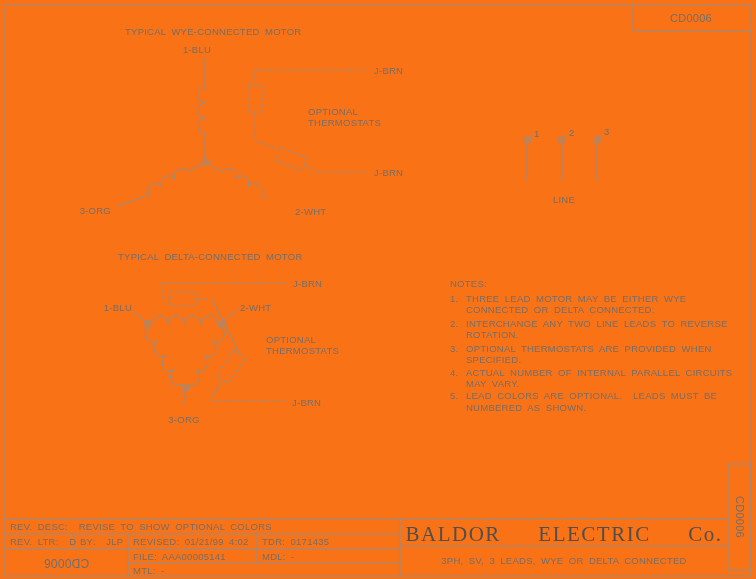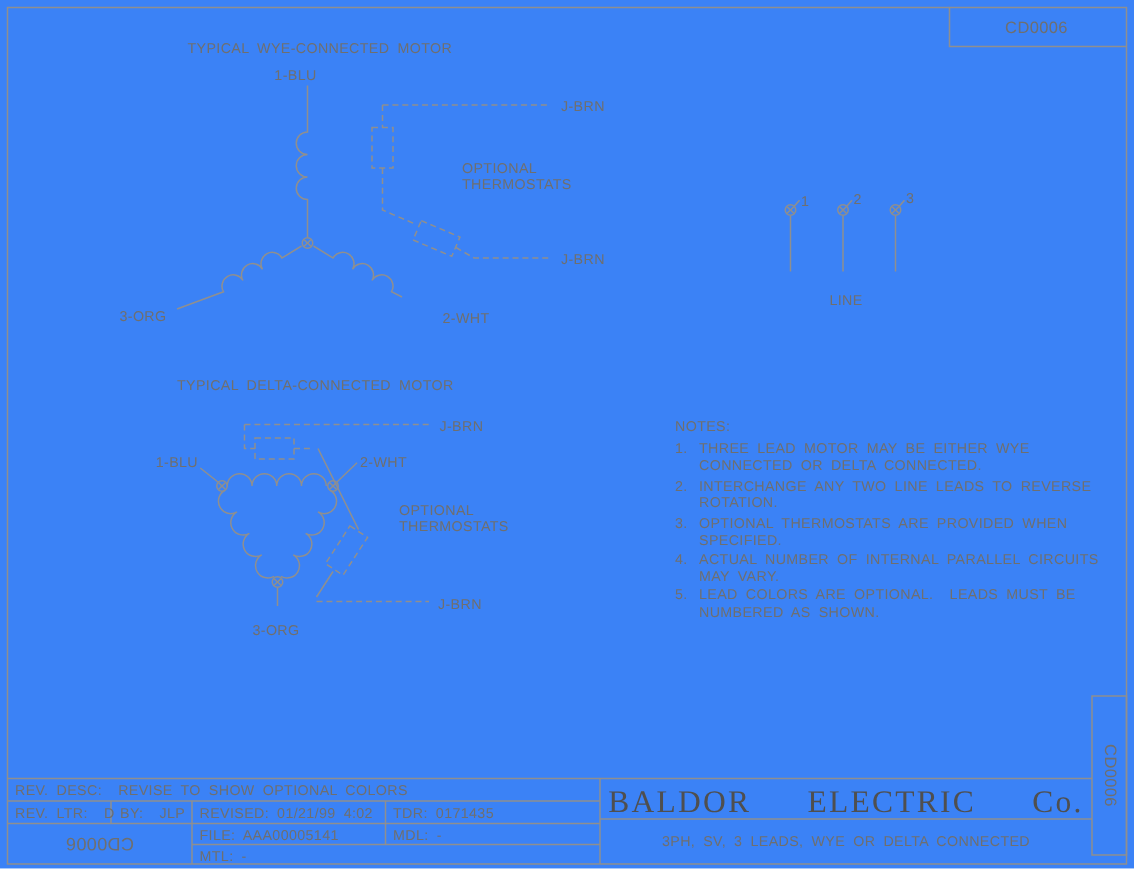--- a/index.html
+++ b/index.html
@@ -1,16 +1,16 @@
 <!DOCTYPE html>
 <html><head>
 <meta charset="utf-8">
 <style>
   html,body{margin:0;padding:0;background:#ffffff;}
-  .page{width:756px;height:579px;background:#3b82f6;position:relative;overflow:hidden;}
+  .page{width:756px;height:579px;background:#f97316;position:relative;overflow:hidden;}
   svg text{font-family:"Liberation Sans",sans-serif;font-size:9.5px;fill:#6f6f6f;
            letter-spacing:0.25px;word-spacing:2.5px;white-space:pre;}
   .ln{stroke:#8f8f8f;stroke-width:1;fill:none;}
   .dash{stroke-dasharray:4 2.6;}
   .co{font-family:"Liberation Serif",serif;font-size:21px;fill:#4f4f4f;
       letter-spacing:1.5px;word-spacing:12px;}
   .tbnum{font-size:12px;}
   .hdrnum{font-size:11px;}
 </style>
 </head>

